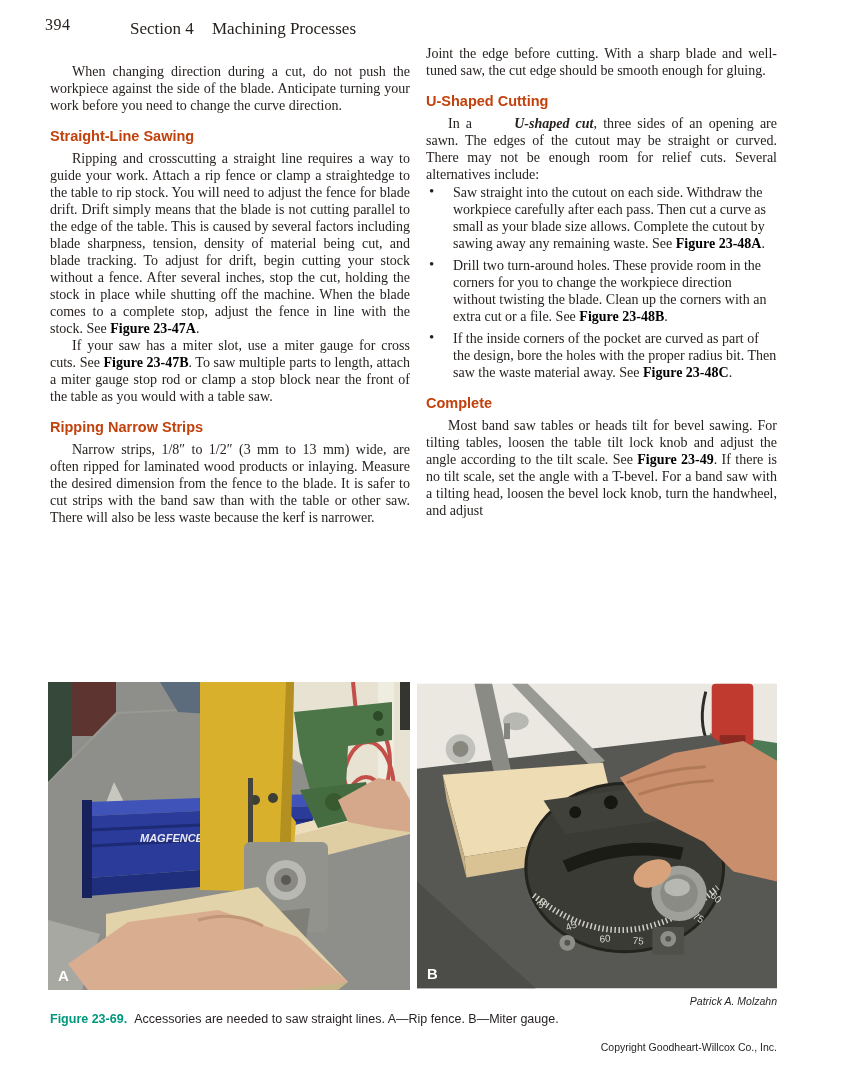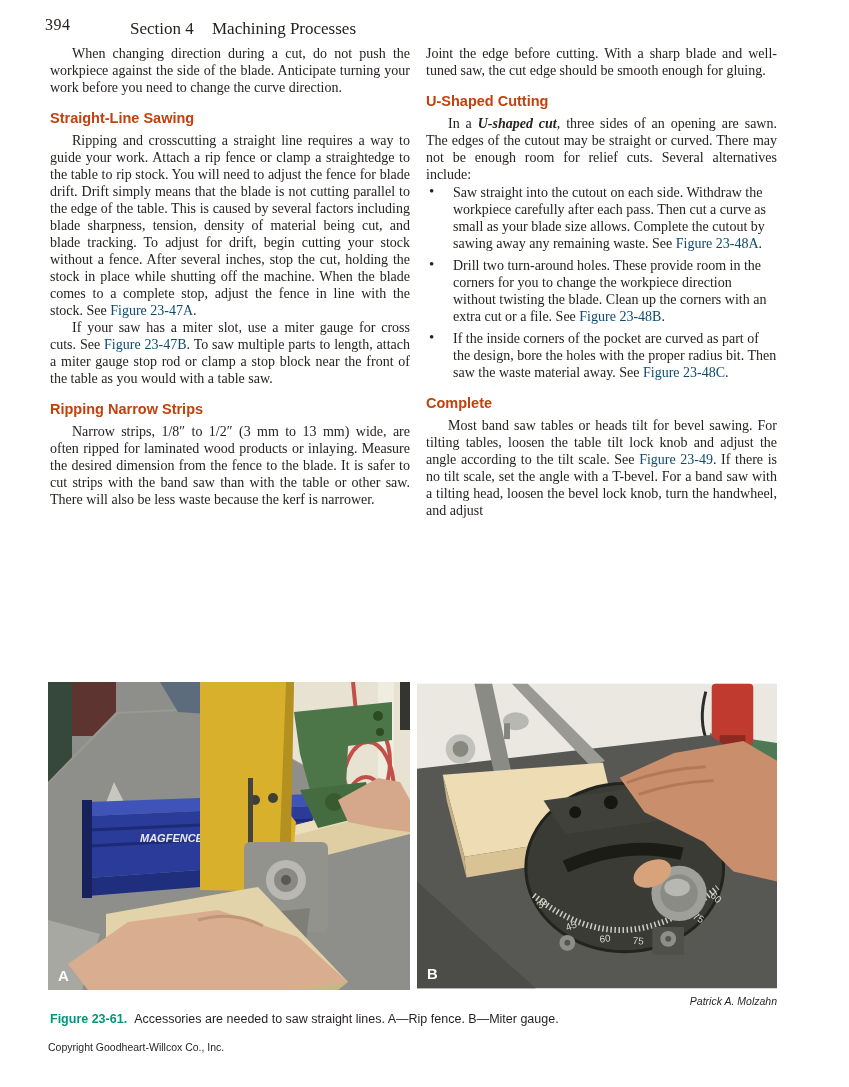--- a/index.html
+++ b/index.html
@@ -7,51 +7,51 @@
   .page {
     position:relative; width:849px; height:1087px; background:#ffffff;
     font-family:"Liberation Serif", serif; color:#27221f; overflow:hidden;
   }
   
   .pagenum { position:absolute; left:45px; top:16px; font-size:16px; letter-spacing:0.5px; }
   .runhead { position:absolute; left:130px; top:19px; font-size:17px; }
   .runhead .sect { margin-right:14px; }
   
   .col { position:absolute; top:45px; }
-  .col-left  { left:50px;  width:360px; }
+  .col-left  { left:50px;  width:360px;margin-top:18px; }
   .col-right { left:426px; width:351px; }
   .p { font-size:14px; line-height:17px; text-align:justify; }
   .p.ind { text-indent:22px; }
   .h-teal {
     font-family:"Liberation Sans", sans-serif; font-weight:bold;
     font-size:14.5px; color:#c2410c; margin:14px 0 6px 0;
   }
-  .figref { color:#0c4a6e; font-weight:normal; }
-  .bi { font-weight:bold; font-style:italic; }
+  .figref { color:#000000; font-weight:bold; }
+  .bi { font-weight:bold; font-style:italic;margin-left:36px; }
   ul.bullets { list-style:none; margin:1px 0 0 0; }
   ul.bullets li {
     position:relative; padding-left:27px; margin-bottom:5px;
     font-size:14px; line-height:17px; text-align:left;
   }
   ul.bullets .dot { position:absolute; left:3px; top:-1px; font-size:15px; }
   
   .photo { position:absolute; top:682px; display:block; }
   .photo-a { left:48px; }
   .photo-b { left:417px; }
   .credit {
     position:absolute; left:48px; top:995px; width:729px; text-align:right;
     font-family:"Liberation Sans", sans-serif; font-style:italic; font-size:10.5px; color:#231f20;
   }
   .caption {
     position:absolute; left:50px; top:1012px; width:727px;
     font-family:"Liberation Sans", sans-serif; font-size:12.5px; color:#231f20;
   }
   .caption .lab { color:#00977b; font-weight:bold; margin-right:7px; }
   .copyright {
-    position:absolute; left:48px; top:1041px; width:729px; text-align:left;
+    position:absolute; left:48px; top:1041px; width:729px; text-align:right;
     font-family:"Liberation Sans", sans-serif; font-size:10.5px; color:#231f20;
   }
   svg text.photo-label {
     font-family:"Liberation Sans", sans-serif; font-weight:bold; fill:#ffffff;
   }
   svg text.brand {
     font-family:"Liberation Sans", sans-serif; font-weight:bold; font-style:italic; fill:#e8e8f2;
   }
   svg text.scale-num { font-family:"Liberation Sans", sans-serif; fill:#d8d8ce; }
 </style>
@@ -216,17 +216,17 @@
       <circle cx="265" cy="212" r="28" fill="#a0a09a"></circle>
       <circle cx="265" cy="212" r="19" fill="#8b8b85"></circle>
       <ellipse cx="263" cy="206" rx="13" ry="9" fill="#b8b8b2"></ellipse>
     </g>
     <ellipse cx="238" cy="192" rx="20" ry="13" transform="rotate(-24 238 192)" fill="#d8a37b"></ellipse>
     <text class="photo-label" x="10" y="299" font-size="15">B</text>
   </svg>
 
   <div class="credit">Patrick A. Molzahn</div>
   <div class="caption">
-    <span class="lab">Figure 23-61.</span><span>Accessories are needed to saw straight lines. A—Rip fence. B—Miter gauge.</span>
+    <span class="lab">Figure 23-69.</span><span>Accessories are needed to saw straight lines. A—Rip fence. B—Miter gauge.</span>
   </div>
   <div class="copyright">Copyright Goodheart-Willcox Co., Inc.</div>
 
 </div>
 
 </body></html>

